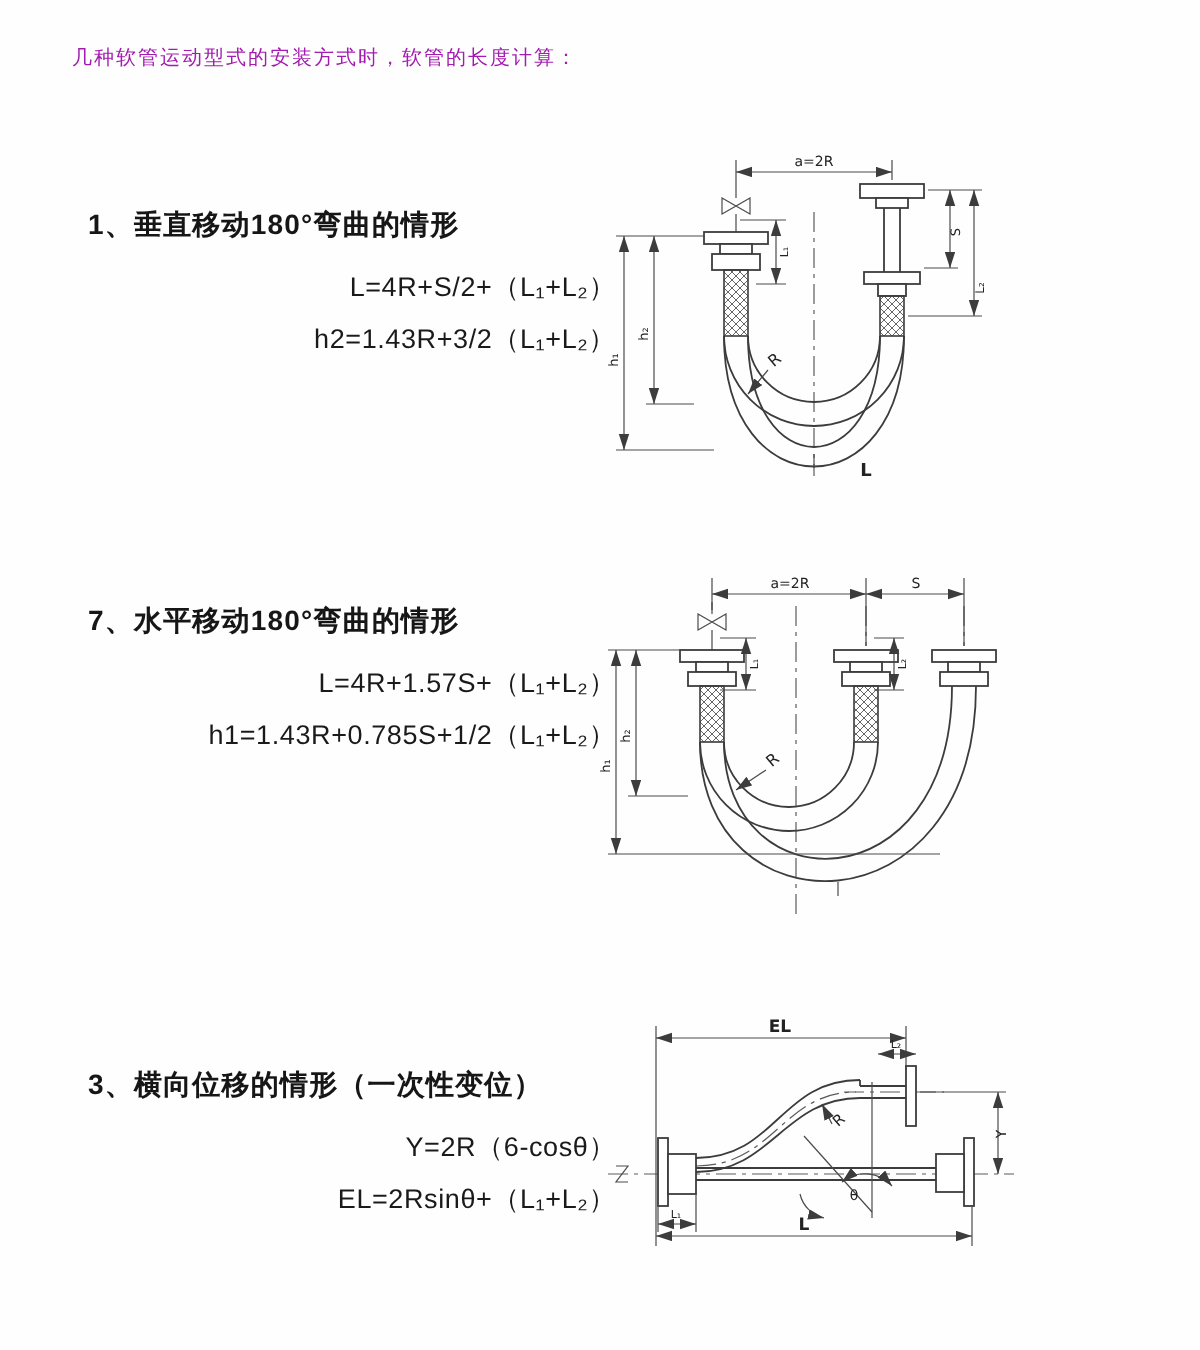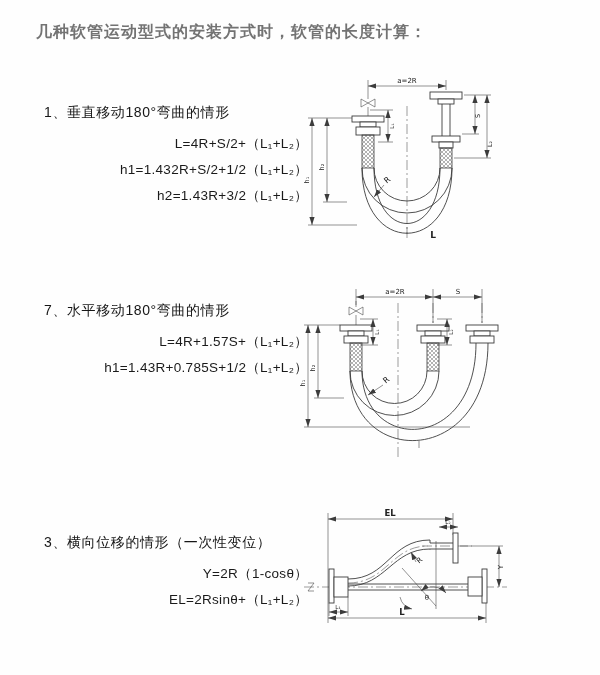--- a/index.html
+++ b/index.html
@@ -2,57 +2,56 @@
 <html><head>
 <meta charset="utf-8">
 <style>
   html,body{margin:0;padding:0;}
   body{
     width:600px;height:675px;background:#ffffff;position:relative;overflow:hidden;
     font-family:"Liberation Sans","DejaVu Sans",sans-serif;color:#1c1c1c;
   }
   .page{position:absolute;inset:0;background:#fefefe;}
   .title{
-    position:absolute;left:36px;top:22px;font-size:16px;font-weight:bold;
-    letter-spacing:1px;color:#737373;
+    position:absolute;left:36px;top:22px;font-size:10px;font-weight:normal;
+    letter-spacing:1px;color:#a21caf;
   }
   .sec{position:absolute;left:44px;width:264px;}
-  .sec-heading{font-size:14px;font-weight:normal;letter-spacing:0.6px;color:#161616;margin-bottom:9px;white-space:nowrap;}
+  .sec-heading{font-size:14px;font-weight:bold;letter-spacing:0.6px;color:#161616;margin-bottom:9px;white-space:nowrap;}
   .formula{font-size:13.5px;font-weight:500;line-height:26px;padding-left:22px;letter-spacing:0.3px;color:#1a1a1a;white-space:nowrap;text-align:right;}
   .diag{position:absolute;}
   svg text{font-family:"DejaVu Sans",sans-serif;fill:#222;}
   .dline{stroke:#3c3c3c;stroke-width:0.9;fill:none;}
   .thin{stroke:#4a4a4a;stroke-width:0.6;fill:none;}
   .cl{stroke:#5a5a5a;stroke-width:0.6;fill:none;stroke-dasharray:10 3 2 3;}
   .part{stroke:#3c3c3c;stroke-width:0.9;fill:#ffffff;}
   .hose{stroke:#3c3c3c;stroke-width:0.8;}
 </style>
 </head>
 <body>
 
 <div class="page">
 
   <div class="title">几种软管运动型式的安装方式时，软管的长度计算：</div>
 
   <div class="sec" style="top:104px">
     <div class="sec-heading">1、垂直移动180°弯曲的情形</div>
     <div class="formula">L=4R+S/2+（L₁+L₂）</div>
-    <div class="formula">h1=1.432R+S/2+1/2（L₁+L₂）</div>
     <div class="formula">h2=1.43R+3/2（L₁+L₂）</div>
   </div>
 
   <div class="sec" style="top:302px">
     <div class="sec-heading">7、水平移动180°弯曲的情形</div>
     <div class="formula">L=4R+1.57S+（L₁+L₂）</div>
     <div class="formula">h1=1.43R+0.785S+1/2（L₁+L₂）</div>
   </div>
 
   <div class="sec" style="top:534px">
     <div class="sec-heading">3、横向位移的情形（一次性变位）</div>
-    <div class="formula">Y=2R（1-cosθ）</div>
+    <div class="formula">Y=2R（6-cosθ）</div>
     <div class="formula">EL=2Rsinθ+（L₁+L₂）</div>
   </div>
 
   <svg class="diag" style="left:300px;top:70px" width="290" height="190" viewBox="0 0 290 190">
     <defs>
       <marker id="a1" markerUnits="userSpaceOnUse" markerWidth="9" markerHeight="7" refX="8" refY="2.6" orient="auto-start-reverse">
         <path d="M0,0 L8,2.6 L0,5.2 Z" fill="#3c3c3c"></path>
       </marker>
       <pattern id="hat1" width="4" height="4" patternUnits="userSpaceOnUse">
         <path d="M0,0 L4,4 M4,0 L0,4" stroke="#666" stroke-width="0.5"></path>

